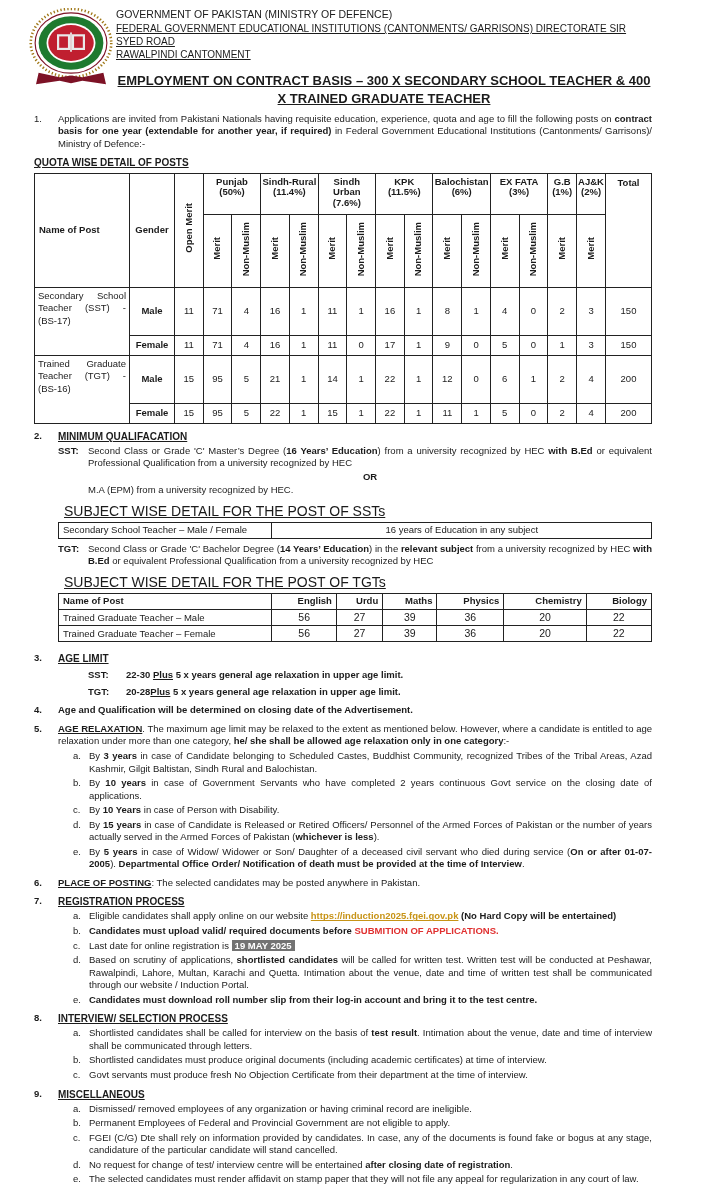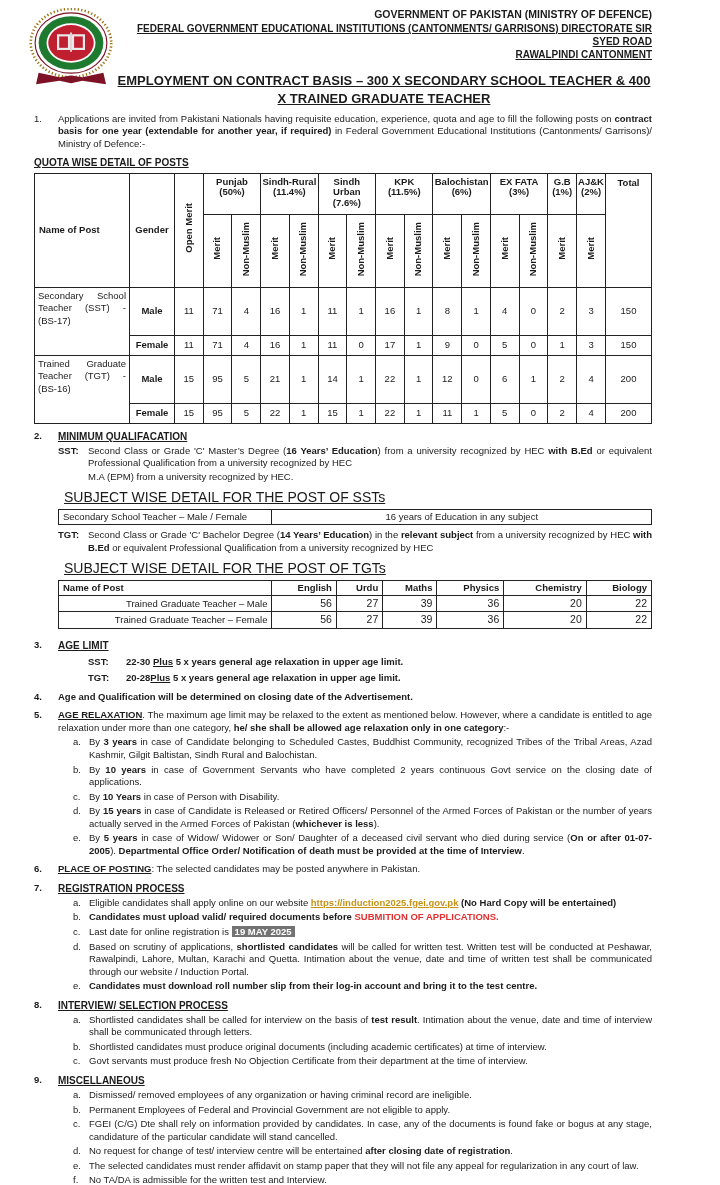--- a/index.html
+++ b/index.html
@@ -8,21 +8,21 @@
     font-family:"Liberation Sans",sans-serif;font-size:9.5px;line-height:1.32;color:#1b1b1b;
   }
   .page{padding:8px 17px 0 34px;width:669px;box-sizing:border-box}
   .b{font-weight:bold}
   .u{text-decoration:underline}
   .hl{padding:0 3px}
 
   
   .header{position:relative;min-height:84px;margin-bottom:2px}
   .logo{position:absolute;left:-8px;top:0;width:90px;height:84px}
-  .header-text{margin-left:82px;text-align:right;font-weight:bold}
+  .header-text{margin-left:82px;text-align:left;font-weight:normal}
   .gov{font-size:10.5px}
   .org,.city{font-size:10px;text-decoration:underline}
   .subject{margin-left:82px;margin-top:11px;text-align:center;font-weight:bold;font-size:13px;text-decoration:underline}
 
   
   .sec{display:flex;margin-top:6px}
   .num{width:24px;flex-shrink:0;font-weight:bold}
   .num.plain{font-weight:normal}
   .body{flex:1;min-width:0}
   .sec-heading{font-weight:bold;text-decoration:underline;font-size:10px;margin-bottom:2px}
@@ -58,22 +58,22 @@
   .ma-line{margin-top:1px}
   .sub-heading{font-weight:normal;text-decoration:underline;font-size:14px;margin:5px 6px 2px}
 
   
   .tbl{width:100%;margin:2px 0 4px}
   .tbl th,.tbl td{border:1px solid #222;padding:1px 4px}
   .sst-tbl td.l{width:36%}
   .sst-tbl td.r{text-align:center}
   .tgt-tbl th{text-align:right}
   .tgt-tbl th:first-of-type{text-align:left}
-  .tgt-tbl td{text-align:right;font-size:10.5px;line-height:1.25}
-  .tgt-tbl td:first-of-type{text-align:right;font-size:9.5px}
+  .tgt-tbl td{text-align:center;font-size:10.5px;line-height:1.25}
+  .tgt-tbl td:first-of-type{text-align:left;font-size:9.5px}
 
   
   .age-row{display:flex;margin:4px 0 0 30px}
   .age-label{width:38px;flex-shrink:0;font-weight:bold}
   .age-body{flex:1}
 
   
   .misc-items .item:last-child .letter{font-weight:bold}
 </style>
 </head>
@@ -274,20 +274,21 @@
   </table>
 
   <div class="sec">
     <span class="num">2.</span>
     <div class="body">
       <div class="sec-heading">MINIMUM QUALIFACATION</div>
       <div class="kv">
         <span class="kv-label">SST:</span>
         <div class="kv-body">
           <div><span>Second Class or Grade 'C' Master’s Degree (</span><span class="b">16 Years’ Education</span><span>) from a university recognized by HEC </span><span class="b">with B.Ed</span><span> or equivalent Professional Qualification from a university recognized by HEC</span></div>
+          <div class="or-line">OR</div>
           <div class="ma-line">M.A (EPM) from a university recognized by HEC.</div>
         </div>
       </div>
       <div class="sub-heading">SUBJECT WISE DETAIL FOR THE POST OF SSTs</div>
       <table class="tbl sst-tbl">
         <tbody>
         <tr>
           <td class="l">Secondary School Teacher – Male / Female</td>
           <td class="r">16 years of Education in any subject</td>
         </tr>

